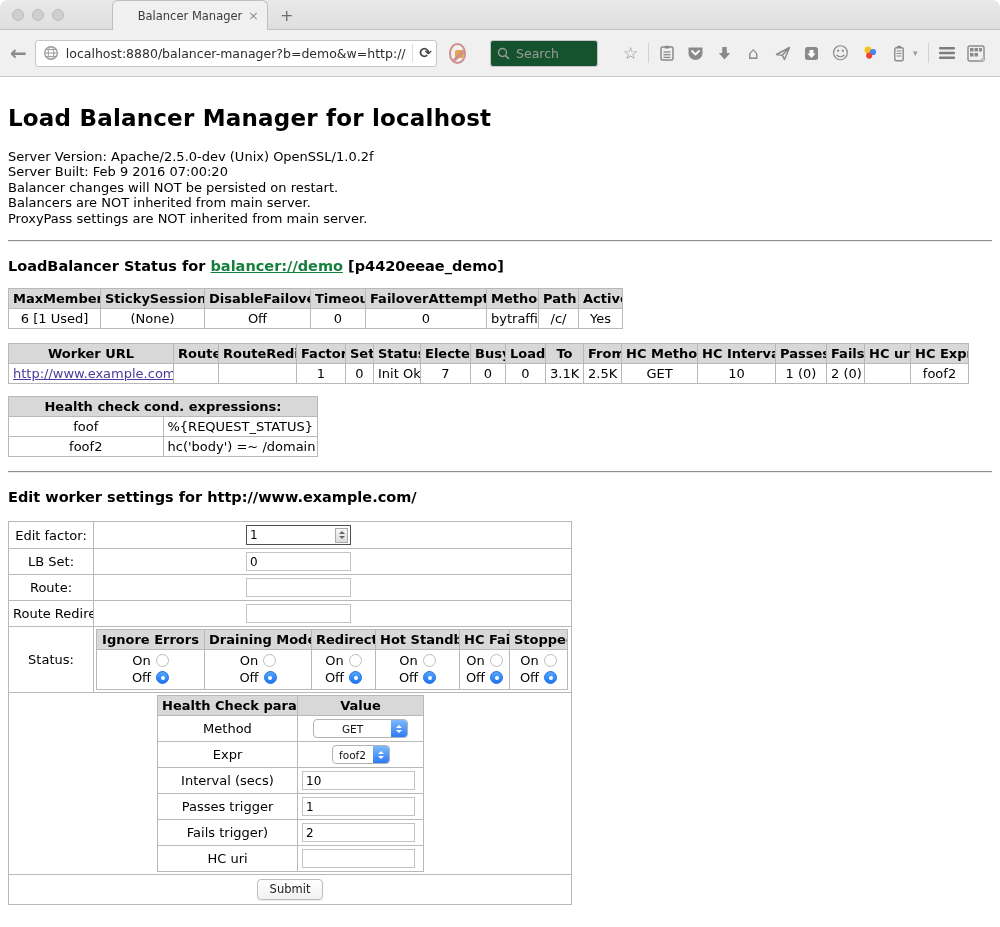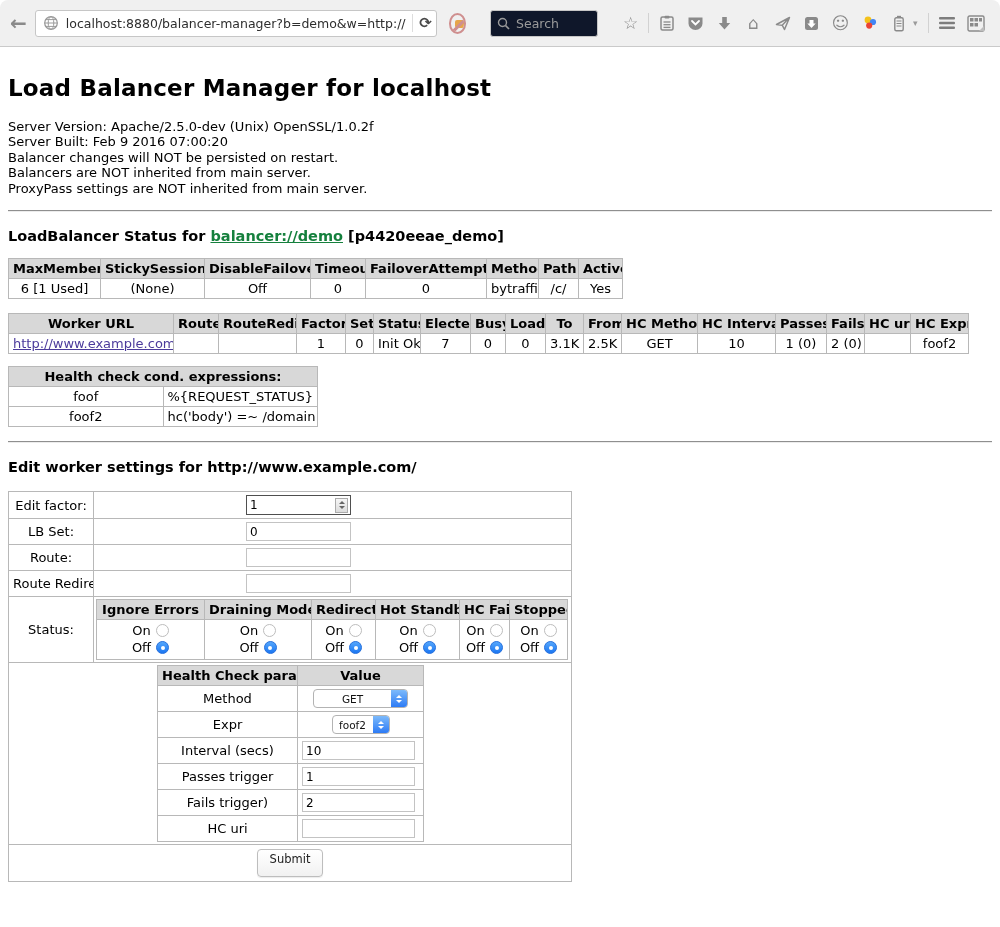--- a/index.html
+++ b/index.html
@@ -16,21 +16,21 @@
 
   .navbar { height:47px; background:#f0f0f0; border-bottom:1px solid #cacaca; display:flex; align-items:center; padding:0 10px; }
   .backbtn { font-size:20px; color:#8a8a8a; font-weight:bold; margin-right:8px; }
   .urlbar { width:402px; height:27px; background:#fff; border:1px solid #c6c6c6; border-radius:3px; display:flex; align-items:center; padding:0 4px 0 7px; }
   .urlbar .urltext { flex:1; font-size:12.5px; color:#2e2e2e; white-space:nowrap; overflow:hidden; margin-left:7px; }
   .urlbar .div { width:1px; height:18px; background:#ddd; margin:0 6px; }
   .reload { font-size:15px; color:#4a4a4a; font-weight:bold; }
   .blocked { width:21px; height:21px; border:2px solid #cf8f8f; border-radius:50%; margin-left:12px; position:relative; overflow:hidden; }
   .blocked .blob { position:absolute; left:4px; top:5px; width:9px; height:8px; background:#e6a54a; border-radius:2px; }
   .blocked .slash { position:absolute; left:-2px; top:7px; width:24px; height:2.5px; background:#cf8f8f; transform:rotate(-45deg); }
-  .searchbar { width:134px; height:27px; background:#0f172a; border:1px solid #c6c6c6; border-radius:3px; display:flex; align-items:center; padding:0 6px; margin-left:24px; }
+  .searchbar { width:134px; height:27px; background:#14532d; border:1px solid #c6c6c6; border-radius:3px; display:flex; align-items:center; padding:0 6px; margin-left:24px; }
   .searchbar span { font-size:12.5px; color:#9b9b9b; margin-left:6px; }
   .navicons { display:flex; align-items:center; margin-left:18px; color:#8a8a8a; }
   .navicons .ni { width:29px; display:flex; justify-content:center; align-items:center; }
   .navicons .glyph { font-size:17px; }
   .navicons .sep { width:1px; height:20px; background:#d2d2d2; margin:0 3px; }
   .navicons .caret { font-size:9px; color:#9a9a9a; width:12px; }
   svg.ic { display:block; }
 
   
   .page { padding:14px 8px 0 8px; font-size:13px; color:#000; }
@@ -63,27 +63,39 @@
   .radio.on::after { content:""; position:absolute; left:3.5px; top:3.5px; width:4px; height:4px; border-radius:50%; background:#fff; }
   .radiocell { font-size:12.5px; line-height:17px; padding:2px 0 3px 0 !important; }
 
   .sel { display:inline-flex; align-items:stretch; border:1px solid #b3b3b3; border-radius:4px; background:#fff; height:19px; vertical-align:middle; overflow:hidden; }
   .sel .txt { display:flex; align-items:center; justify-content:center; flex:1; font-size:10.5px; padding:0 4px; color:#111; }
   .sel .step { width:16px; background:linear-gradient(#7cbafb,#2d7bf5); display:flex; flex-direction:column; align-items:center; justify-content:center; }
   .sel .step i { width:0; height:0; border-left:3px solid transparent; border-right:3px solid transparent; }
   .sel .step .up { border-bottom:3.5px solid #fff; margin-bottom:2px; }
   .sel .step .dn { border-top:3.5px solid #fff; }
 
-  button.submit { font-family:inherit; font-size:11.5px; color:#222; padding:2px 12px 10px 12px; border:1px solid #bdbdbd; border-radius:4px; background:linear-gradient(#ffffff,#f1f1f1); box-shadow:0 1px 1px rgba(0,0,0,.08); }
+  button.submit { font-family:inherit; font-size:11.5px; color:#222; padding:2px 12px 3px 12px; border:1px solid #bdbdbd; border-radius:4px; background:linear-gradient(#ffffff,#f1f1f1); box-shadow:0 1px 1px rgba(0,0,0,.08); }
 </style>
 </head>
 <body>
 
 <div class="window">
 
+  <div class="tabbar">
+    <div class="traffic">
+      <span></span>
+      <span></span>
+      <span></span>
+    </div>
+    <div class="tab">
+      <span>Balancer Manager</span>
+      <span class="close">×</span>
+    </div>
+    <div class="newtab">+</div>
+  </div>
 
   <div class="navbar">
     <span class="backbtn">←</span>
     <div class="urlbar">
       <svg class="ic" width="16" height="16" viewBox="0 0 16 16">
           <circle cx="8" cy="8" r="6.3" fill="none" stroke="#9a9a9a" stroke-width="1.3"></circle>
           <ellipse cx="8" cy="8" rx="2.8" ry="6.3" fill="none" stroke="#9a9a9a" stroke-width="1"></ellipse>
           <line x1="1.7" y1="8" x2="14.3" y2="8" stroke="#9a9a9a" stroke-width="1"></line>
           <line x1="2.6" y1="4.6" x2="13.4" y2="4.6" stroke="#9a9a9a" stroke-width="1"></line>
           <line x1="2.6" y1="11.4" x2="13.4" y2="11.4" stroke="#9a9a9a" stroke-width="1"></line>

